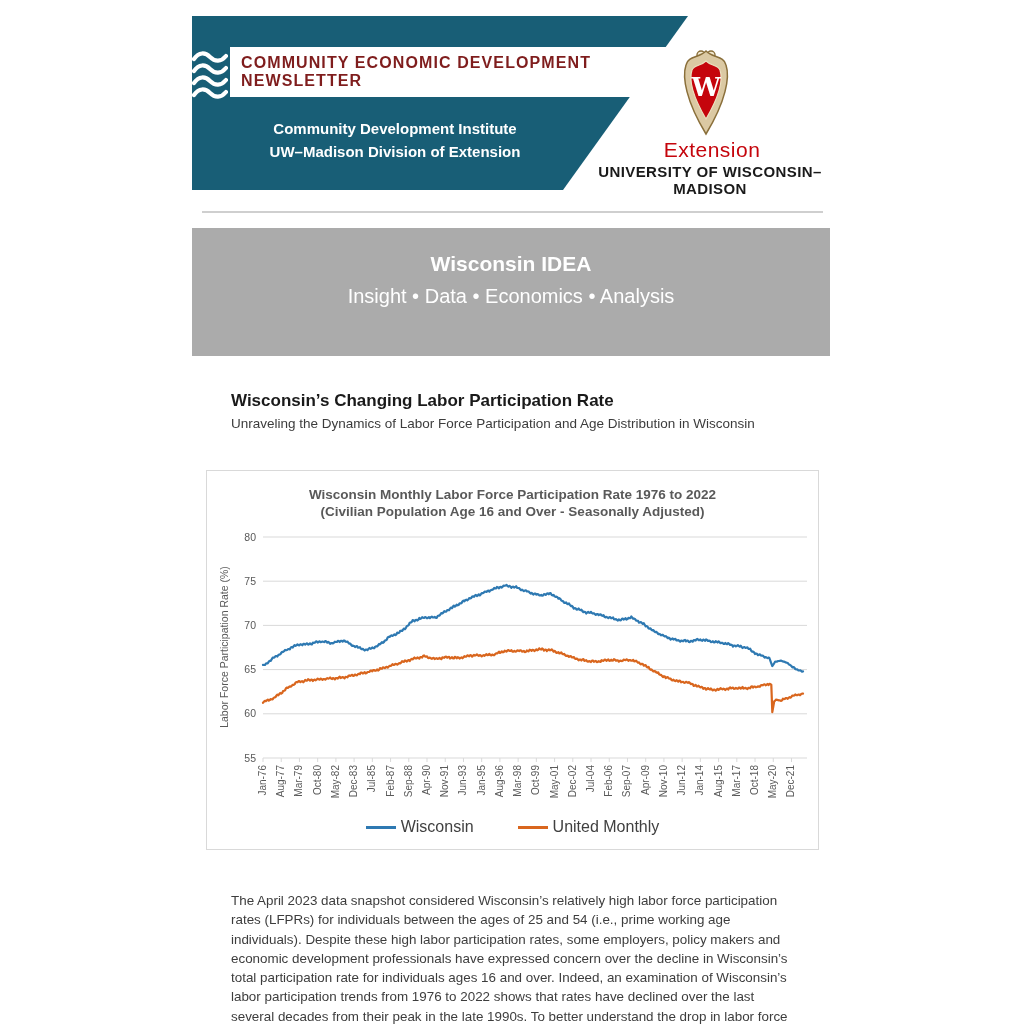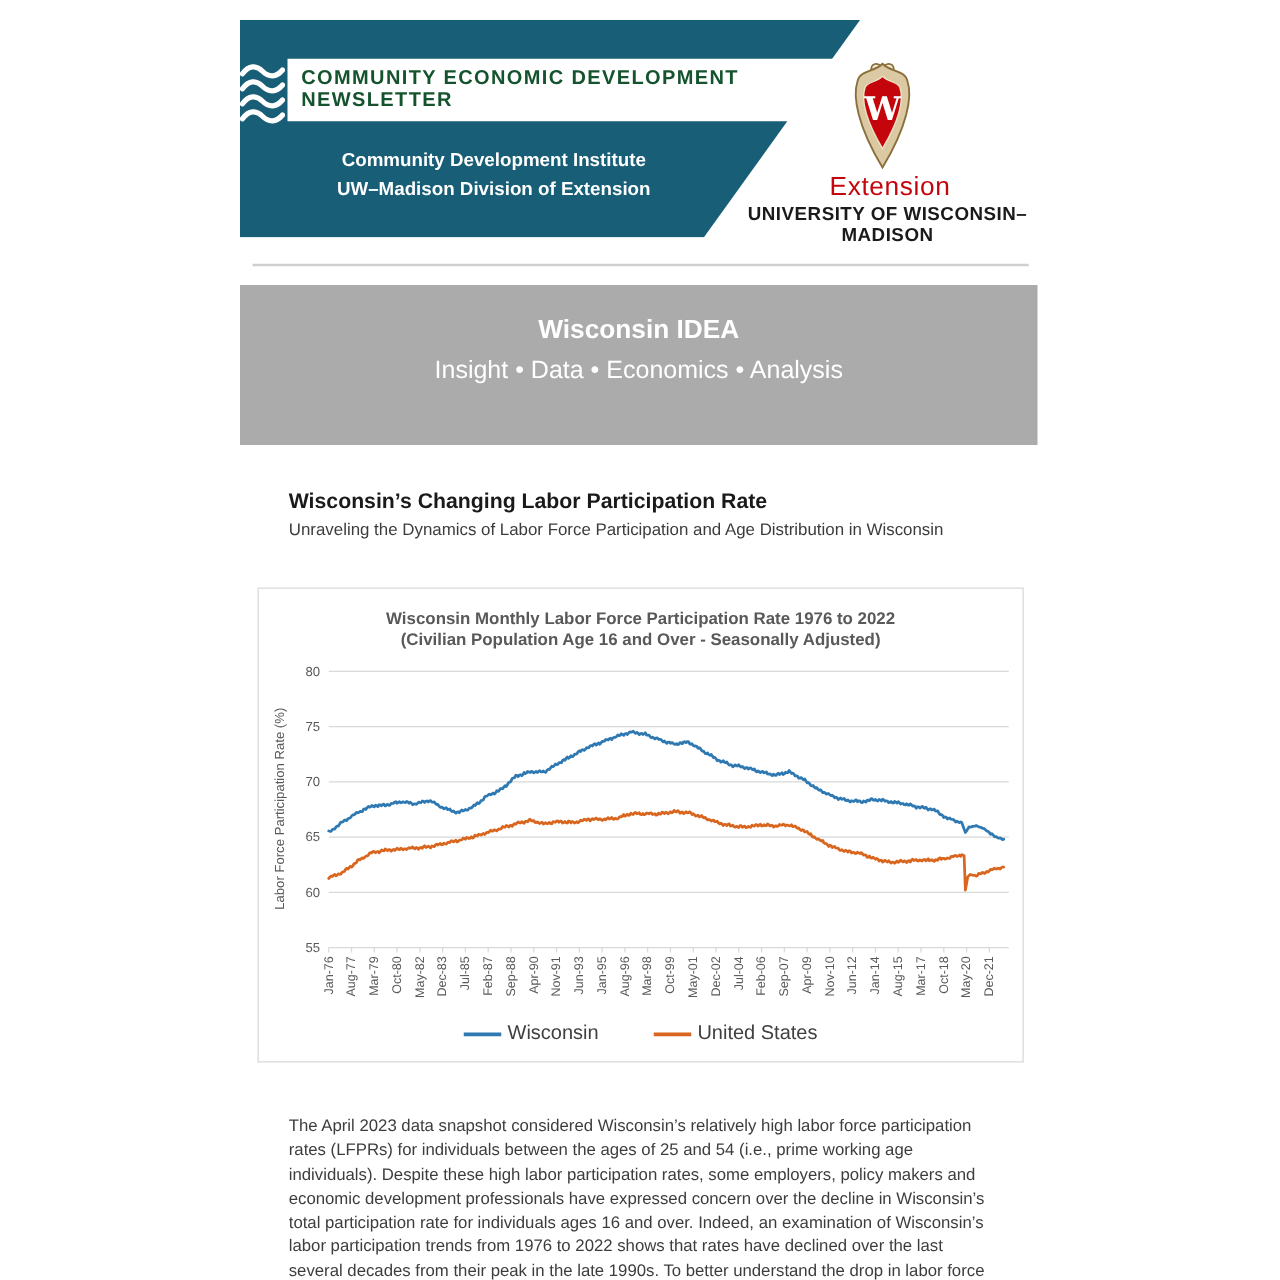--- a/index.html
+++ b/index.html
@@ -60,21 +60,21 @@
     <svg class="waves" width="36" height="52" viewBox="0 0 36 52">
       <g fill="none" stroke="#ffffff" stroke-width="4.2" stroke-linecap="round">
         <path d="M2,9 C7,2 13,2 18,7 C23,12 29,12 34,6"></path>
         <path d="M2,21 C7,14 13,14 18,19 C23,24 29,24 34,18"></path>
         <path d="M2,33 C7,26 13,26 18,31 C23,36 29,36 34,30"></path>
         <path d="M2,45 C7,38 13,38 18,43 C23,48 29,48 34,42"></path>
       </g>
     </svg>
 
     <div class="white-band">
-      <div class="nl-title" id="nl-title" style="color: #14532d;">COMMUNITY ECONOMIC DEVELOPMENT NEWSLETTER</div>
+      <div class="nl-title" id="nl-title" style="color: #7f1d1d;">COMMUNITY ECONOMIC DEVELOPMENT NEWSLETTER</div>
     </div>
 
     <div class="inst">
       <div>Community Development Institute</div>
       <div>UW–Madison Division of Extension</div>
     </div>
 
     <svg class="crest" width="56" height="90" viewBox="0 0 56 90">
       <circle cx="23" cy="7" r="4" fill="#f3ead2" stroke="#8a6f3a" stroke-width="1.4"></circle>
       <circle cx="33" cy="7" r="4" fill="#f3ead2" stroke="#8a6f3a" stroke-width="1.4"></circle>
@@ -177,20 +177,20 @@
         <path d="M56.0,193.8L57.0,194.0L57.9,194.0L58.9,192.6L59.8,192.3L60.8,192.3L61.8,190.6L62.7,189.8L63.7,189.8L64.6,188.4L65.6,186.7L66.6,186.7L67.5,186.4L68.5,185.1L69.4,185.1L70.4,185.5L71.3,184.0L72.3,183.6L73.3,183.3L74.2,181.9L75.2,180.9L76.1,180.9L77.1,180.2L78.1,178.9L79.0,179.3L80.0,179.0L80.9,178.2L81.9,178.2L82.9,178.3L83.8,176.5L84.8,176.1L85.7,176.5L86.7,175.1L87.7,174.1L88.6,174.8L89.6,174.3L90.5,173.4L91.5,174.1L92.4,174.4L93.4,173.2L94.4,173.5L95.3,174.3L96.3,172.8L97.2,172.9L98.2,173.6L99.2,172.7L100.1,172.3L101.1,173.7L102.0,173.3L103.0,172.3L104.0,173.3L104.9,173.3L105.9,171.7L106.8,171.8L107.8,171.7L108.8,170.6L109.7,170.4L110.7,171.6L111.6,170.9L112.6,170.3L113.5,171.2L114.5,170.9L115.5,170.5L116.4,170.8L117.4,171.1L118.3,170.1L119.3,170.6L120.3,171.6L121.2,170.8L122.2,171.6L123.1,172.8L124.1,172.2L125.1,172.1L126.0,172.4L127.0,171.7L127.9,170.7L128.9,171.0L129.9,171.0L130.8,169.8L131.8,170.1L132.7,171.0L133.7,169.9L134.7,169.8L135.6,170.6L136.6,169.6L137.5,169.5L138.5,170.7L139.4,170.8L140.4,170.5L141.4,171.8L142.3,172.7L143.3,172.5L144.2,173.9L145.2,174.9L146.2,174.7L147.1,175.0L148.1,176.1L149.0,175.6L150.0,175.1L151.0,176.7L151.9,176.5L152.9,176.2L153.8,177.6L154.8,178.2L155.8,177.8L156.7,178.7L157.7,179.5L158.6,178.7L159.6,178.5L160.5,179.2L161.5,177.8L162.5,177.0L163.4,177.8L164.4,177.4L165.3,176.5L166.3,177.1L167.3,177.1L168.2,175.7L169.2,175.4L170.1,175.4L171.1,174.4L172.1,173.0L173.0,173.4L174.0,172.2L174.9,171.2L175.9,171.9L176.9,171.1L177.8,169.5L178.8,169.3L179.7,168.8L180.7,166.5L181.6,165.9L182.6,165.9L183.6,164.9L184.5,164.3L185.5,164.9L186.4,164.3L187.4,163.4L188.4,164.2L189.3,163.6L190.3,161.6L191.2,162.1L192.2,161.7L193.2,159.9L194.1,159.8L195.1,160.0L196.0,158.7L197.0,157.6L198.0,158.2L198.9,156.8L199.9,155.0L200.8,154.8L201.8,153.9L202.7,151.8L203.7,151.4L204.7,151.1L205.6,149.2L206.6,149.3L207.5,150.4L208.5,149.1L209.5,148.8L210.4,149.5L211.4,148.6L212.3,147.0L213.3,147.8L214.3,147.2L215.2,146.2L216.2,146.7L217.1,147.0L218.1,146.1L219.1,146.5L220.0,147.3L221.0,146.8L221.9,146.1L222.9,147.1L223.9,146.1L224.8,145.6L225.8,146.5L226.7,146.5L227.7,145.8L228.6,146.6L229.6,146.9L230.6,145.2L231.5,144.5L232.5,144.6L233.4,143.3L234.4,142.0L235.4,142.4L236.3,141.6L237.3,140.2L238.2,140.7L239.2,140.6L240.2,139.1L241.1,139.1L242.1,139.2L243.0,137.5L244.0,136.7L245.0,137.2L245.9,135.6L246.9,134.6L247.8,135.7L248.8,134.9L249.7,133.6L250.7,134.3L251.7,133.9L252.6,132.3L253.6,132.4L254.5,132.1L255.5,130.4L256.5,129.6L257.4,130.3L258.4,129.0L259.3,128.7L260.3,129.3L261.3,128.5L262.2,127.1L263.2,127.3L264.1,127.2L265.1,125.6L266.1,125.4L267.0,125.8L268.0,124.4L268.9,123.9L269.9,125.1L270.8,124.4L271.8,123.3L272.8,124.4L273.7,123.4L274.7,122.1L275.6,122.3L276.6,121.8L277.6,120.6L278.5,120.7L279.5,121.0L280.4,120.0L281.4,119.6L282.4,120.7L283.3,119.4L284.3,118.9L285.2,118.9L286.2,118.3L287.2,117.0L288.1,117.5L289.1,117.3L290.0,116.0L291.0,116.5L292.0,117.3L292.9,116.0L293.9,115.8L294.8,116.6L295.8,115.5L296.7,114.5L297.7,114.8L298.7,114.5L299.6,113.9L300.6,115.1L301.5,115.7L302.5,114.9L303.5,115.6L304.4,116.8L305.4,115.8L306.3,115.7L307.3,116.6L308.3,116.1L309.2,115.2L310.2,117.0L311.1,117.0L312.1,117.0L313.1,118.3L314.0,119.2L315.0,118.7L315.9,119.3L316.9,120.2L317.8,119.5L318.8,119.3L319.8,120.4L320.7,120.4L321.7,120.5L322.6,121.6L323.6,122.5L324.6,121.8L325.5,122.9L326.5,123.6L327.4,122.6L328.4,122.6L329.4,123.7L330.3,123.1L331.3,123.3L332.2,124.4L333.2,124.5L334.2,123.9L335.1,124.7L336.1,124.4L337.0,123.1L338.0,123.5L338.9,123.9L339.9,122.5L340.9,122.4L341.8,123.3L342.8,122.2L343.7,122.2L344.7,124.0L345.7,124.4L346.6,124.0L347.6,125.4L348.5,125.9L349.5,125.7L350.5,126.2L351.4,127.7L352.4,127.2L353.3,127.8L354.3,129.5L355.3,129.9L356.2,130.3L357.2,131.9L358.1,132.0L359.1,131.3L360.0,132.7L361.0,133.2L362.0,132.5L362.9,133.9L363.9,135.2L364.8,134.9L365.8,135.9L366.8,137.6L367.7,137.2L368.7,137.4L369.6,138.7L370.6,138.4L371.6,137.5L372.5,138.7L373.5,139.1L374.4,138.6L375.4,140.1L376.4,141.1L377.3,140.8L378.3,141.1L379.2,142.5L380.2,141.7L381.2,140.9L382.1,141.7L383.1,141.8L384.0,140.8L385.0,142.1L385.9,142.6L386.9,142.2L387.9,143.1L388.8,143.9L389.8,143.0L390.7,143.0L391.7,144.2L392.7,143.5L393.6,143.3L394.6,144.4L395.5,144.8L396.5,144.2L397.5,145.8L398.4,146.4L399.4,145.8L400.3,146.4L401.3,147.1L402.3,146.4L403.2,146.1L404.2,147.3L405.1,147.0L406.1,146.5L407.0,148.2L408.0,148.3L409.0,148.1L409.9,148.8L410.9,149.5L411.8,148.3L412.8,149.2L413.8,149.3L414.7,148.1L415.7,147.6L416.6,148.6L417.6,148.0L418.6,147.2L419.5,148.6L420.5,148.1L421.4,146.8L422.4,147.2L423.4,147.1L424.3,145.4L425.3,146.6L426.2,147.8L427.2,147.5L428.1,148.2L429.1,149.7L430.1,149.7L431.0,149.9L432.0,151.6L432.9,151.5L433.9,151.1L434.9,152.0L435.8,152.9L436.8,152.2L437.7,153.7L438.7,155.3L439.7,155.0L440.6,155.8L441.6,157.4L442.5,157.7L443.5,157.4L444.5,158.8L445.4,159.5L446.4,159.1L447.3,160.4L448.3,161.2L449.3,160.8L450.2,161.7L451.2,163.1L452.1,162.9L453.1,163.3L454.0,164.3L455.0,163.9L456.0,163.9L456.9,164.9L457.9,165.5L458.8,165.2L459.8,166.0L460.8,167.2L461.7,166.7L462.7,167.3L463.6,168.6L464.6,167.9L465.6,167.4L466.5,168.5L467.5,168.0L468.4,167.8L469.4,169.3L470.4,169.5L471.3,169.0L472.3,169.9L473.2,170.6L474.2,169.6L475.1,169.8L476.1,170.3L477.1,169.3L478.0,168.9L479.0,170.4L479.9,169.7L480.9,169.7L481.9,171.0L482.8,171.1L483.8,169.8L484.7,170.1L485.7,170.7L486.7,169.2L487.6,169.2L488.6,169.6L489.5,168.3L490.5,167.9L491.5,169.1L492.4,169.2L493.4,168.5L494.3,169.5L495.3,169.8L496.2,168.6L497.2,169.0L498.2,169.8L499.1,168.4L500.1,168.9L501.0,170.0L502.0,169.7L503.0,169.8L503.9,171.1L504.9,171.0L505.8,170.2L506.8,171.3L507.8,171.4L508.7,170.1L509.7,170.8L510.6,171.5L511.6,170.3L512.6,171.2L513.5,172.2L514.5,171.9L515.4,171.8L516.4,172.8L517.3,172.9L518.3,172.0L519.3,172.9L520.2,173.2L521.2,172.1L522.1,172.8L523.1,173.9L524.1,173.7L525.0,174.0L526.0,175.6L526.9,174.5L527.9,174.5L528.9,175.4L529.8,174.8L530.8,174.1L531.7,174.9L532.7,175.7L533.7,174.7L534.6,175.9L535.6,177.0L536.5,176.3L537.5,176.0L538.5,177.0L539.4,176.7L540.4,176.3L541.3,177.8L542.3,177.9L543.2,177.7L544.2,179.7L545.2,180.8L546.1,180.6L547.1,181.4L548.0,183.0L549.0,182.5L550.0,182.8L550.9,184.2L551.9,183.7L552.8,183.4L553.8,184.4L554.8,184.6L555.7,184.5L556.7,185.6L557.6,186.6L558.6,186.0L559.6,186.6L560.5,187.1L561.5,186.5L562.4,187.0L563.4,189.8L564.3,192.3L565.3,195.0L566.3,193.7L567.2,192.2L568.2,190.5L569.1,190.7L570.1,190.6L571.1,190.0L572.0,190.0L573.0,189.9L573.9,189.5L574.9,189.9L575.9,190.4L576.8,190.7L577.8,190.9L578.7,191.5L579.7,191.7L580.7,192.1L581.6,193.1L582.6,193.8L583.5,194.2L584.5,195.1L585.4,196.4L586.4,196.0L587.4,196.7L588.3,198.1L589.3,198.5L590.2,198.3L591.2,199.3L592.2,199.5L593.1,199.3L594.1,199.9L595.0,200.7L596.0,200.4" fill="none" stroke="#2E79B2" stroke-width="2.2" stroke-linejoin="round" stroke-linecap="round"></path>
         <path d="M56.0,231.8L57.0,230.6L57.9,229.8L58.9,230.1L59.8,229.3L60.8,228.6L61.8,229.7L62.7,229.1L63.7,228.1L64.6,228.3L65.6,228.4L66.6,226.9L67.5,226.4L68.5,226.2L69.4,224.5L70.4,223.6L71.3,224.3L72.3,223.1L73.3,222.0L74.2,222.7L75.2,221.9L76.1,220.1L77.1,219.7L78.1,219.2L79.0,217.1L80.0,216.5L80.9,216.9L81.9,216.0L82.9,215.3L83.8,215.7L84.8,214.8L85.7,213.9L86.7,213.8L87.7,213.1L88.6,211.5L89.6,211.1L90.5,211.3L91.5,210.1L92.4,210.2L93.4,211.2L94.4,210.4L95.3,210.2L96.3,211.3L97.2,210.3L98.2,209.0L99.2,209.6L100.1,209.7L101.1,208.2L102.0,208.7L103.0,209.6L104.0,208.7L104.9,208.7L105.9,210.0L106.8,209.0L107.8,208.6L108.8,209.3L109.7,208.5L110.7,207.6L111.6,208.3L112.6,208.7L113.5,207.6L114.5,208.0L115.5,208.9L116.4,208.0L117.4,208.0L118.3,208.7L119.3,207.7L120.3,207.1L121.2,207.6L122.2,207.3L123.1,206.5L124.1,207.6L125.1,208.1L126.0,207.0L127.0,207.4L127.9,208.4L128.9,207.0L129.9,207.0L130.8,207.6L131.8,206.3L132.7,205.6L133.7,207.0L134.7,206.5L135.6,206.0L136.6,206.7L137.5,207.3L138.5,205.8L139.4,206.0L140.4,206.3L141.4,204.8L142.3,204.4L143.3,205.0L144.2,204.3L145.2,203.8L146.2,204.9L147.1,204.6L148.1,203.5L149.0,204.2L150.0,204.3L151.0,203.1L151.9,202.8L152.9,203.1L153.8,201.7L154.8,201.7L155.8,202.5L156.7,201.9L157.7,201.2L158.6,202.5L159.6,202.1L160.5,201.0L161.5,201.0L162.5,200.9L163.4,199.5L164.4,199.7L165.3,200.4L166.3,199.0L167.3,199.2L168.2,199.8L169.2,199.5L170.1,198.4L171.1,199.5L172.1,198.9L173.0,197.1L174.0,197.6L174.9,197.8L175.9,196.4L176.9,196.6L177.8,197.1L178.8,196.3L179.7,195.8L180.7,196.6L181.6,195.7L182.6,194.8L183.6,195.0L184.5,194.4L185.5,193.1L186.4,193.8L187.4,193.8L188.4,192.8L189.3,193.0L190.3,193.7L191.2,192.9L192.2,192.2L193.2,192.4L194.1,191.7L195.1,190.2L196.0,190.7L197.0,190.8L198.0,189.4L198.9,189.8L199.9,190.6L200.8,189.6L201.8,189.1L202.7,190.1L203.7,188.7L204.7,187.9L205.6,188.4L206.6,187.4L207.5,186.5L208.5,187.3L209.5,187.4L210.4,186.4L211.4,187.0L212.3,187.6L213.3,186.0L214.3,186.0L215.2,186.5L216.2,184.8L217.1,184.4L218.1,185.7L219.1,185.7L220.0,185.4L221.0,186.9L221.9,187.1L222.9,186.5L223.9,187.3L224.8,187.8L225.8,187.0L226.7,186.9L227.7,188.2L228.6,187.6L229.6,187.2L230.6,188.0L231.5,187.8L232.5,186.9L233.4,187.8L234.4,188.1L235.4,186.3L236.3,186.5L237.3,186.8L238.2,185.9L239.2,185.7L240.2,186.8L241.1,186.0L242.1,185.9L243.0,187.5L244.0,187.0L245.0,186.2L245.9,187.3L246.9,187.4L247.8,185.8L248.8,186.2L249.7,187.3L250.7,186.2L251.7,186.6L252.6,187.5L253.6,186.9L254.5,186.4L255.5,187.3L256.5,186.3L257.4,185.1L258.4,185.7L259.3,185.6L260.3,184.3L261.3,184.8L262.2,185.3L263.2,184.1L264.1,184.3L265.1,185.7L266.1,184.6L267.0,183.9L268.0,184.6L268.9,184.2L269.9,183.4L270.8,184.2L271.8,184.8L272.8,184.0L273.7,184.5L274.7,185.4L275.6,184.7L276.6,184.1L277.6,184.8L278.5,183.9L279.5,183.1L280.4,184.2L281.4,183.9L282.4,182.9L283.3,184.1L284.3,184.5L285.2,183.6L286.2,184.1L287.2,184.2L288.1,183.1L289.1,182.3L290.0,182.5L291.0,181.8L292.0,180.6L292.9,181.9L293.9,181.4L294.8,180.3L295.8,181.3L296.7,181.1L297.7,179.6L298.7,180.3L299.6,180.6L300.6,179.3L301.5,179.0L302.5,180.0L303.5,179.8L304.4,179.2L305.4,180.6L306.3,180.7L307.3,179.8L308.3,180.7L309.2,180.5L310.2,179.4L311.1,179.6L312.1,180.1L313.1,179.4L314.0,179.3L315.0,180.6L315.9,180.4L316.9,179.9L317.8,181.1L318.8,181.0L319.8,179.5L320.7,180.1L321.7,180.3L322.6,178.7L323.6,179.0L324.6,179.9L325.5,178.8L326.5,179.0L327.4,180.0L328.4,179.4L329.4,178.4L330.3,179.3L331.3,178.8L332.2,177.3L333.2,178.2L334.2,178.6L335.1,177.5L336.1,178.1L337.0,179.6L338.0,178.9L338.9,178.6L339.9,180.0L340.9,179.2L341.8,178.3L342.8,179.3L343.7,179.2L344.7,178.4L345.7,179.3L346.6,180.7L347.6,179.9L348.5,180.8L349.5,181.9L350.5,181.6L351.4,181.1L352.4,182.5L353.3,182.2L354.3,181.4L355.3,182.8L356.2,183.3L357.2,182.9L358.1,184.1L359.1,185.0L360.0,184.6L361.0,184.9L362.0,185.9L362.9,185.3L363.9,185.1L364.8,186.3L365.8,186.4L366.8,186.0L367.7,187.3L368.7,188.0L369.6,187.5L370.6,188.2L371.6,189.4L372.5,188.5L373.5,188.5L374.4,189.5L375.4,188.5L376.4,188.1L377.3,189.8L378.3,189.7L379.2,189.1L380.2,190.4L381.2,190.7L382.1,190.1L383.1,190.5L384.0,191.0L385.0,189.5L385.9,189.5L386.9,190.8L387.9,190.3L388.8,189.9L389.8,191.2L390.7,190.8L391.7,190.2L392.7,190.7L393.6,190.8L394.6,189.2L395.5,189.6L396.5,189.9L397.5,188.6L398.4,188.6L399.4,189.9L400.3,189.1L401.3,188.4L402.3,189.8L403.2,189.7L404.2,188.7L405.1,189.6L406.1,189.5L407.0,188.2L408.0,188.8L409.0,189.8L409.9,189.3L410.9,189.3L411.8,190.7L412.8,189.9L413.8,189.7L414.7,190.1L415.7,189.8L416.6,188.6L417.6,189.0L418.6,189.2L419.5,188.4L420.5,188.7L421.4,189.8L422.4,189.0L423.4,189.2L424.3,189.7L425.3,189.6L426.2,188.8L427.2,190.3L428.1,190.2L429.1,189.7L430.1,190.8L431.0,191.7L432.0,191.4L432.9,192.6L433.9,193.4L434.9,192.8L435.8,193.1L436.8,194.6L437.7,194.4L438.7,194.2L439.7,195.9L440.6,196.5L441.6,195.9L442.5,197.9L443.5,198.8L444.5,198.4L445.4,199.5L446.4,200.5L447.3,200.1L448.3,200.4L449.3,201.4L450.2,201.8L451.2,201.3L452.1,203.3L453.1,203.8L454.0,203.8L455.0,204.9L456.0,206.2L456.9,205.2L457.9,205.6L458.8,207.1L459.8,206.4L460.8,206.2L461.7,207.4L462.7,207.6L463.6,207.5L464.6,209.1L465.6,209.3L466.5,208.7L467.5,209.7L468.4,210.1L469.4,209.2L470.4,209.7L471.3,210.7L472.3,209.6L473.2,209.8L474.2,211.3L475.1,211.0L476.1,210.9L477.1,211.8L478.0,211.7L479.0,210.8L479.9,211.3L480.9,211.8L481.9,211.1L482.8,211.9L483.8,213.1L484.7,212.9L485.7,213.0L486.7,214.9L487.6,214.7L488.6,213.8L489.5,215.3L490.5,215.5L491.5,214.7L492.4,215.6L493.4,216.4L494.3,215.8L495.3,216.3L496.2,217.8L497.2,217.2L498.2,217.1L499.1,218.7L500.1,218.0L501.0,217.1L502.0,218.1L503.0,218.6L503.9,217.5L504.9,218.6L505.8,219.4L506.8,218.7L507.8,218.7L508.7,219.6L509.7,218.8L510.6,217.8L511.6,218.9L512.6,218.3L513.5,217.1L514.5,217.9L515.4,218.4L516.4,217.7L517.3,218.1L518.3,219.0L519.3,217.9L520.2,217.5L521.2,218.6L522.1,217.1L523.1,216.4L524.1,217.4L525.0,217.0L526.0,216.6L526.9,217.8L527.9,217.7L528.9,216.9L529.8,217.5L530.8,217.8L531.7,216.7L532.7,216.6L533.7,217.7L534.6,216.9L535.6,216.0L536.5,217.6L537.5,217.2L538.5,216.8L539.4,217.6L540.4,218.1L541.3,216.8L542.3,216.9L543.2,217.3L544.2,215.6L545.2,215.3L546.1,216.5L547.1,215.6L548.0,215.6L549.0,216.3L550.0,216.0L550.9,215.4L551.9,215.6L552.8,215.8L553.8,214.3L554.8,214.1L555.7,214.3L556.7,213.5L557.6,213.3L558.6,214.3L559.6,213.7L560.5,213.0L561.5,214.1L562.4,212.8L563.4,213.1L564.3,213.6L565.3,241.1L566.3,235.6L567.2,230.4L568.2,229.6L569.1,228.6L570.1,228.8L571.1,229.2L572.0,229.3L573.0,229.3L573.9,229.9L574.9,229.5L575.9,227.7L576.8,228.1L577.8,228.0L578.7,227.0L579.7,227.1L580.7,227.8L581.6,226.9L582.6,226.1L583.5,226.7L584.5,225.7L585.4,224.5L586.4,224.7L587.4,224.5L588.3,223.5L589.3,224.1L590.2,224.2L591.2,223.6L592.2,223.7L593.1,224.2L594.1,223.1L595.0,222.6L596.0,222.7" fill="none" stroke="#D9661E" stroke-width="2.2" stroke-linejoin="round" stroke-linecap="round"></path>
       </svg>
     <div class="legend">
       <div class="legend-item">
         <span class="legend-swatch" id="swatch-0" style="background: rgb(46, 121, 178);"></span>
         <span>Wisconsin</span>
       </div>
       <div class="legend-item">
         <span class="legend-swatch" id="swatch-1" style="background: rgb(217, 102, 30);"></span>
-        <span>United States</span>
+        <span>United Monthly</span>
       </div>
     </div>
   </div>
 
   <div class="body-text">The April 2023 data snapshot considered Wisconsin’s relatively high labor force participation rates (LFPRs) for individuals between the ages of 25 and 54 (i.e., prime working age individuals). Despite these high labor participation rates, some employers, policy makers and economic development professionals have expressed concern over the decline in Wisconsin’s total participation rate for individuals ages 16 and over. Indeed, an examination of Wisconsin’s labor participation trends from 1976 to 2022 shows that rates have declined over the last several decades from their peak in the late 1990s. To better understand the drop in labor force</div>
 
 </div>
 
 </body></html>

